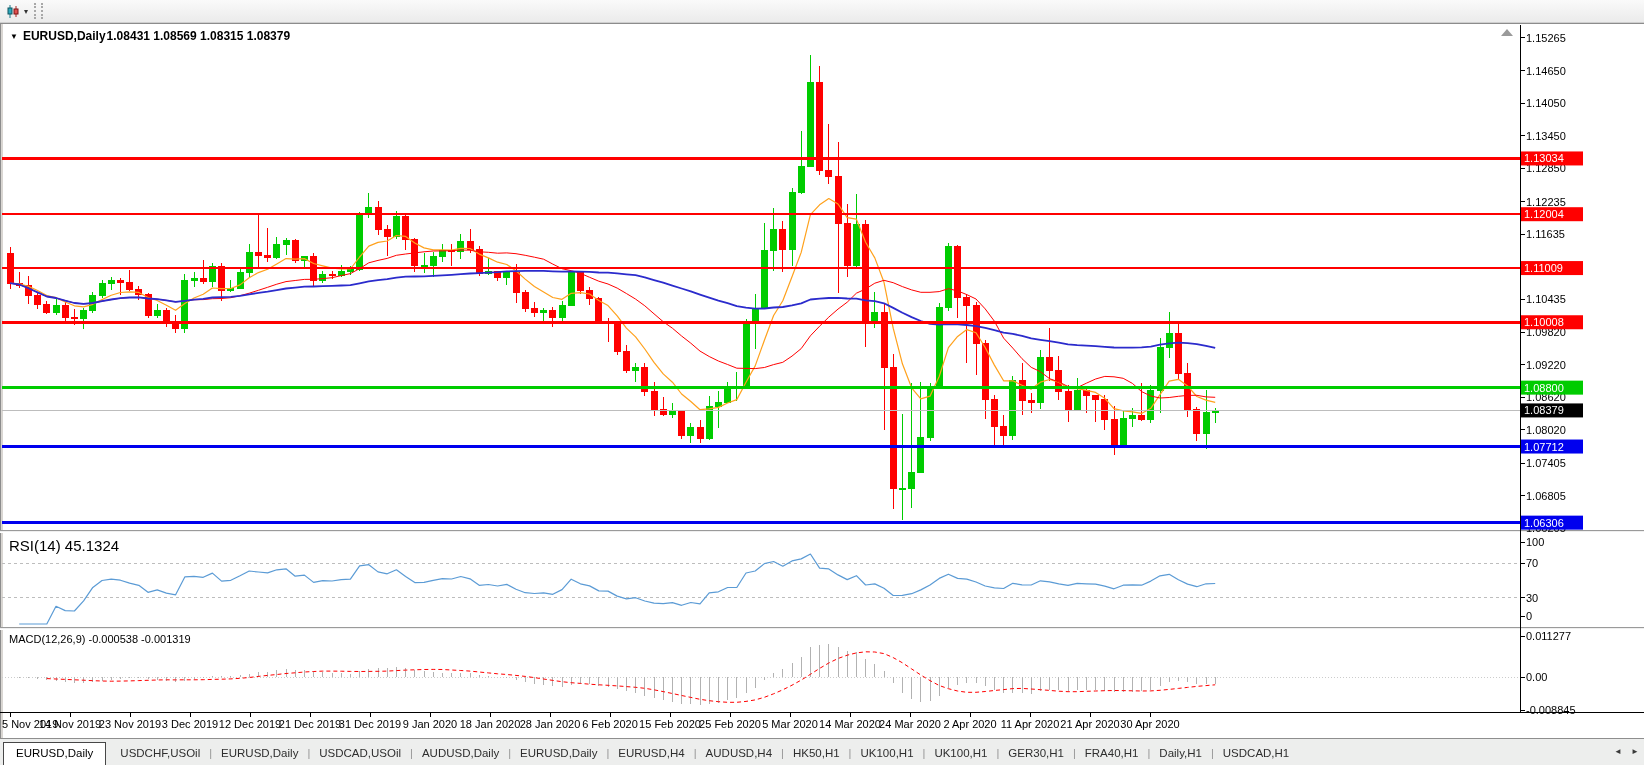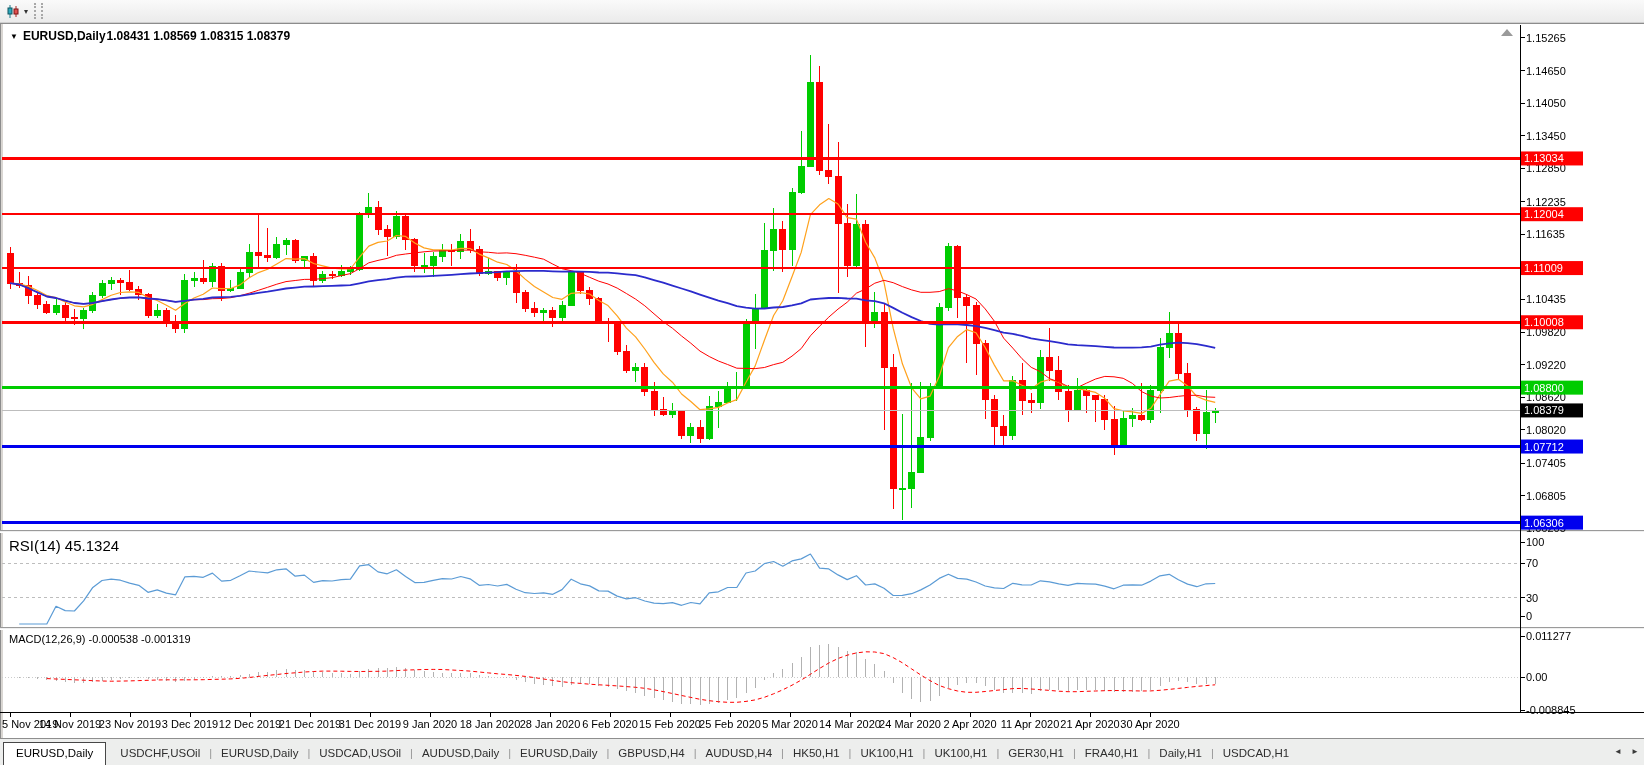--- a/index.html
+++ b/index.html
@@ -627,21 +627,21 @@
       <div class="tab">USDCHF,USOil</div>
       <span class="tabsep">|</span>
       <div class="tab">EURUSD,Daily</div>
       <span class="tabsep">|</span>
       <div class="tab">USDCAD,USOil</div>
       <span class="tabsep">|</span>
       <div class="tab">AUDUSD,Daily</div>
       <span class="tabsep">|</span>
       <div class="tab">EURUSD,Daily</div>
       <span class="tabsep">|</span>
-      <div class="tab">GBPUSD,H4</div>
+      <div class="tab">EURUSD,H4</div>
       <span class="tabsep">|</span>
       <div class="tab">AUDUSD,H4</div>
       <span class="tabsep">|</span>
       <div class="tab">HK50,H1</div>
       <span class="tabsep">|</span>
       <div class="tab">UK100,H1</div>
       <span class="tabsep">|</span>
       <div class="tab">UK100,H1</div>
       <span class="tabsep">|</span>
       <div class="tab">GER30,H1</div>

